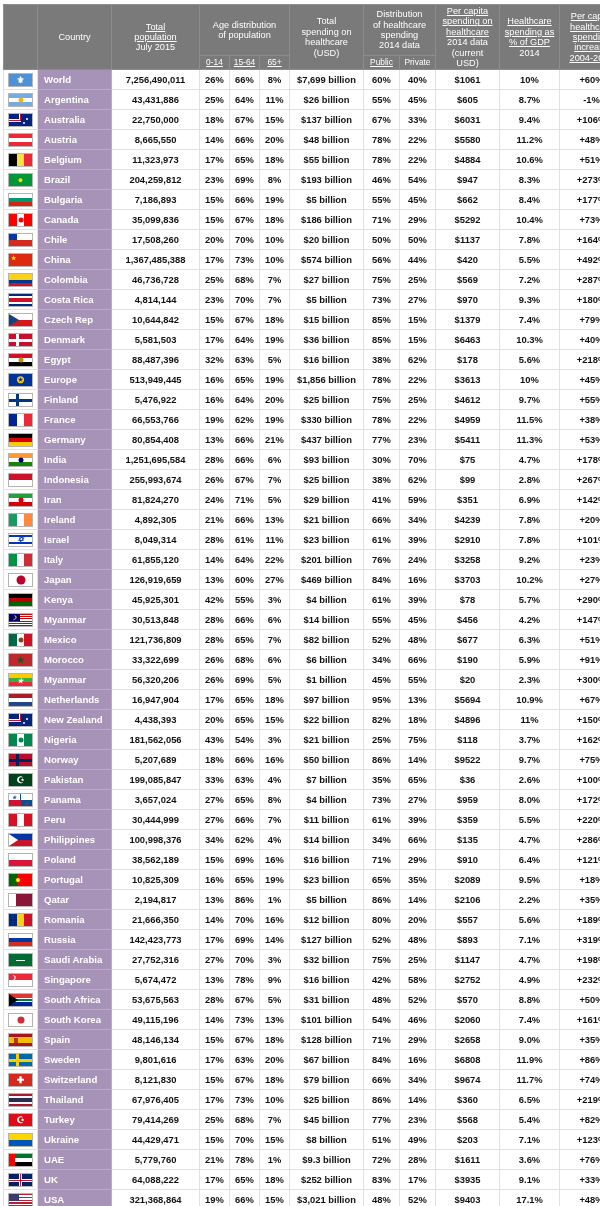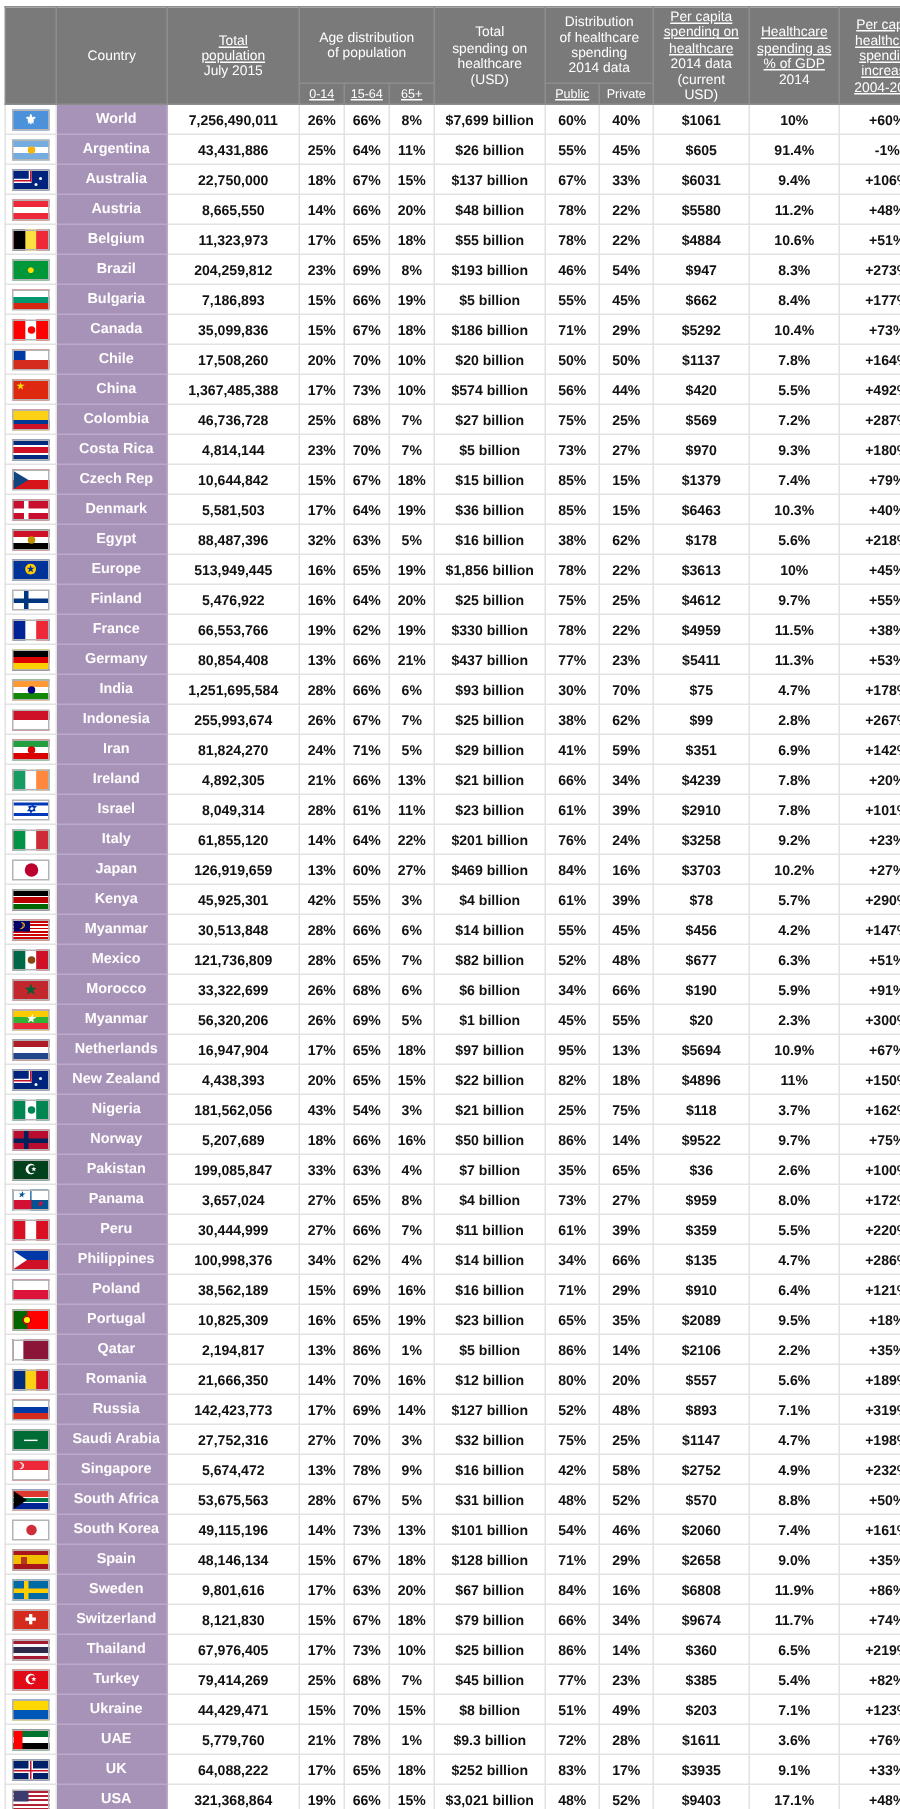--- a/index.html
+++ b/index.html
@@ -10,21 +10,21 @@
   thead th{background:#7a7a7a;color:#ffffff;font-weight:normal;font-size:9.2px;
     line-height:10.4px;text-align:center;vertical-align:middle;border:1px solid #8d8d8d;padding:1px 2px;}
   thead th.sub{font-size:8.4px;line-height:9.6px;padding:1px 1px;}
   .u{text-decoration:underline;}
   col.c-flag{width:34px;} col.c-country{width:74px;} col.c-pop{width:88px;}
   col.c-age{width:30px;} col.c-spend{width:74px;} col.c-dist{width:36px;}
   col.c-pc{width:64px;} col.c-gdp{width:60px;} col.c-inc{width:64px;}
   tbody td{font-size:9.4px;line-height:11px;height:19px;color:#111;background:#ffffff;
     text-align:center;font-weight:bold;border:1px solid #e2e2e2;}
   td.flagcell{background:#ffffff;padding:0;text-align:center;vertical-align:middle;}
-  td.country{background:#a893b8;color:#ffffff;text-align:center;padding-left:6px;
+  td.country{background:#a893b8;color:#ffffff;text-align:left;padding-left:6px;
     font-weight:bold;font-size:9.6px;border-color:#bcaac8;}
   .flag{display:inline-block;width:25px;height:14px;border:1px solid #b4b4b4;
     box-sizing:border-box;vertical-align:middle;overflow:hidden;position:relative;background:#fff;}
   .dot{position:absolute;left:50%;top:50%;transform:translate(-50%,-50%);
     border-radius:50%;}
 </style>
 </head>
 <body>
 
 <div id="wrap">
@@ -117,21 +117,21 @@
           <td class="flagcell"><span class="flag" style="background: linear-gradient(rgb(116, 172, 223) 0px, rgb(116, 172, 223) 33.33%, rgb(255, 255, 255) 33.33%, rgb(255, 255, 255) 66.66%, rgb(116, 172, 223) 66.66%, rgb(116, 172, 223) 100%);"><i class="dot" style="position: absolute; left: 50%; top: 50%; transform: translate(-50%, -50%); width: 5px; height: 5px; border-radius: 50%; background: rgb(246, 180, 14);"></i></span></td>
           <td class="country">Argentina</td>
           <td>43,431,886</td>
           <td>25%</td>
           <td>64%</td>
           <td>11%</td>
           <td>$26 billion</td>
           <td>55%</td>
           <td>45%</td>
           <td>$605</td>
-          <td>91.4%</td>
+          <td>8.7%</td>
           <td>-1%</td>
         </tr>
         <tr>
           <td class="flagcell"><span class="flag" style="background: rgb(0, 36, 125);"><i style="position: absolute; left: 0px; top: 0px; width: 12px; height: 7px; background: rgb(0, 36, 125); overflow: hidden;"></i><i style="position: absolute; left: 0px; right: 0px; top: 5px; height: 3px; background: rgb(255, 255, 255); clip: rect(0px, 12px, 7px, 0px);"></i><i style="position: absolute; top: 0px; bottom: 0px; left: 10px; width: 1.6px; background: rgb(255, 255, 255); clip: rect(0px, 12px, 7px, 0px);"></i><i style="position: absolute; left: 0px; right: 0px; top: 5.7px; height: 1.6px; background: rgb(200, 16, 46); clip: rect(0px, 12px, 7px, 0px);"></i><i style="position: absolute; top: 0px; bottom: 0px; left: 10.7px; width: 1.6px; background: rgb(200, 16, 46); clip: rect(0px, 12px, 7px, 0px);"></i><i style="position: absolute; right: 4px; top: 4px; width: 2px; height: 2px; background: rgb(255, 255, 255); border-radius: 50%;"></i><i style="position: absolute; right: 7px; top: 8px; width: 2px; height: 2px; background: rgb(255, 255, 255); border-radius: 50%;"></i></span></td>
           <td class="country">Australia</td>
           <td>22,750,000</td>
           <td>18%</td>
           <td>67%</td>
           <td>15%</td>
           <td>$137 billion</td>
@@ -830,21 +830,21 @@
         <tr>
           <td class="flagcell"><span class="flag" style="background: rgb(227, 10, 23);"><i style="position: absolute; left: 50%; top: 50%; transform: translate(-50%, -50%); color: rgb(255, 255, 255); font-size: 9px; line-height: 9px; font-style: normal;">☪</i></span></td>
           <td class="country">Turkey</td>
           <td>79,414,269</td>
           <td>25%</td>
           <td>68%</td>
           <td>7%</td>
           <td>$45 billion</td>
           <td>77%</td>
           <td>23%</td>
-          <td>$385</td>
+          <td>$568</td>
           <td>5.4%</td>
           <td>+82%</td>
         </tr>
         <tr>
           <td class="flagcell"><span class="flag" style="background: linear-gradient(rgb(255, 215, 0) 0px, rgb(255, 215, 0) 50%, rgb(0, 87, 183) 50%, rgb(0, 87, 183) 100%);"></span></td>
           <td class="country">Ukraine</td>
           <td>44,429,471</td>
           <td>15%</td>
           <td>70%</td>
           <td>15%</td>

